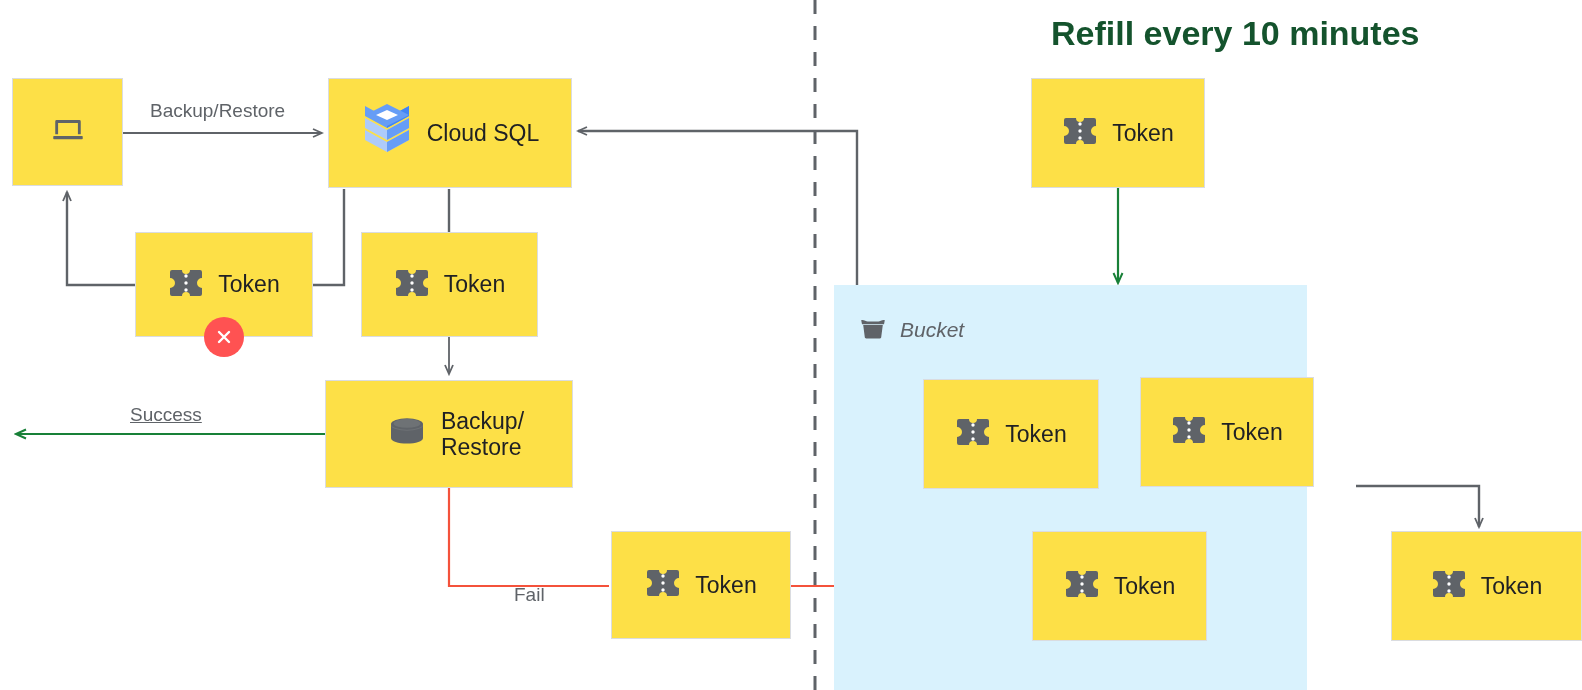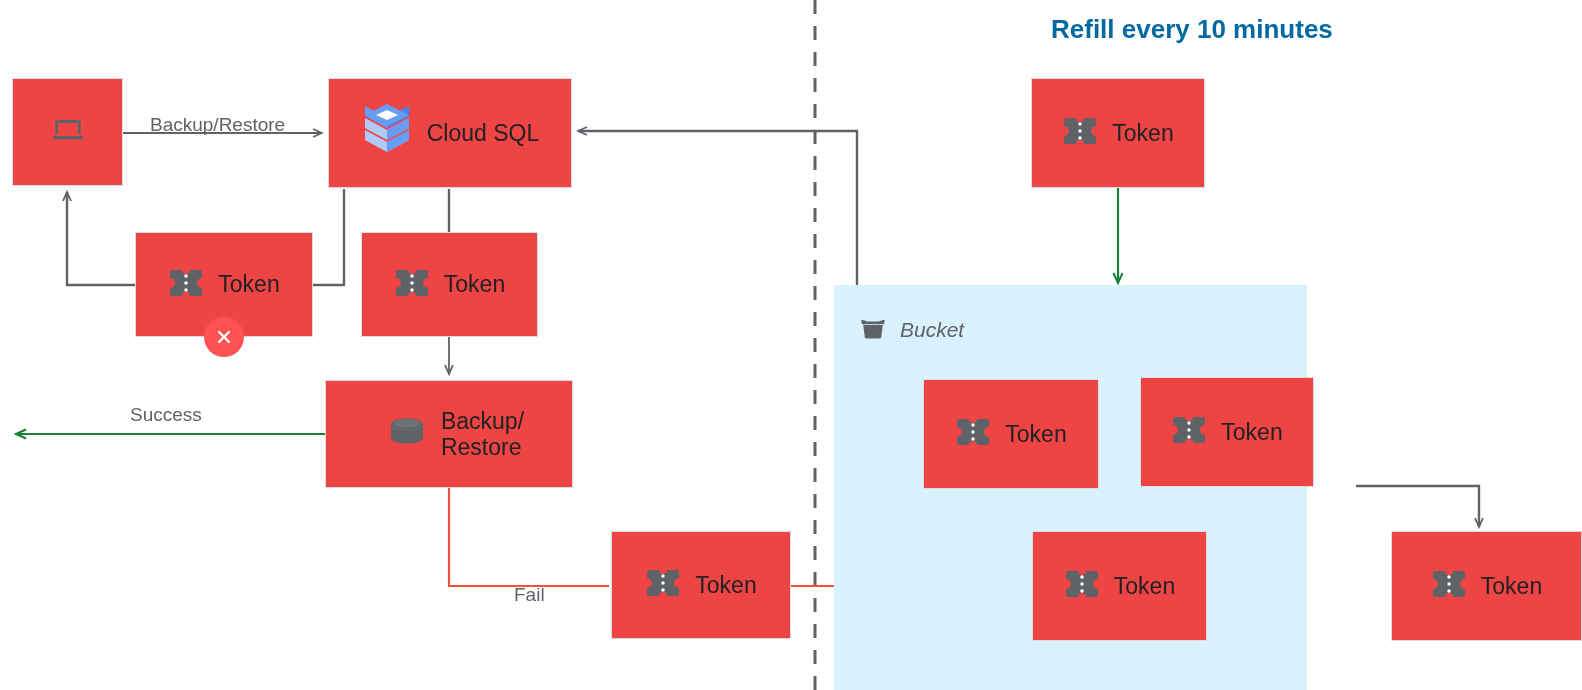--- a/index.html
+++ b/index.html
@@ -20,21 +20,21 @@
     width:1582px;
     height:690px;
     pointer-events:none;
   }
 
   
   .node{
     position:absolute;
     box-sizing:border-box;
     border:1px solid #dadce0;
-    background:#ef4444;
+    background:#fde047;
     display:flex;
     align-items:center;
     justify-content:center;
     gap:14px;
   }
   .node .label{
     font-size:23px;
     color:#202124;
     line-height:1.15;
     white-space:pre-line;
@@ -62,23 +62,23 @@
   
   .edge-label{
     position:absolute;
     font-size:19px;
     color:#5f6368;
     line-height:1.35;
     white-space:pre-line;
   }
   .title{
     position:absolute;
-    font-size:26px;
+    font-size:34px;
     font-weight:bold;
-    color:#0369a1;
+    color:#14532d;
     white-space:nowrap;
   }
 
   
   .error-badge{
     position:absolute;
     width:40px;height:40px;
     border-radius:50%;
     background:#ff5252;
     display:flex;
@@ -299,20 +299,20 @@
                  a2,2 0 0 1 -2,2 h-10 a4,4 0 0 0 -8,0 H4 a2,2 0 0 1 -2,-2 v-6
                  a5,5 0 0 0 0,-10 V4 a2,2 0 0 1 2,-2 Z" fill="#5f6368"></path>
         <circle cx="18" cy="8" r="1.7" fill="#ffffff"></circle>
         <circle cx="18" cy="15" r="1.7" fill="#ffffff"></circle>
         <circle cx="18" cy="22" r="1.7" fill="#ffffff"></circle>
       </svg>
     </span>
     <span class="label">Token</span>
   </div>
 
-  <div class="edge-label" style="left:150px; top:98px;margin-top:14px;">Backup/Restore</div>
-
-  <div class="edge-label" style="left:130px; top:402px;">Success</div>
+  <div class="edge-label" style="left:150px; top:98px;">Backup/Restore</div>
+
+  <div class="edge-label" style="left:130px; top:402px;text-decoration:underline;">Success</div>
 
   <div class="edge-label" style="left:514px; top:582px;">Fail</div>
 
 
 </div>
 
 </body></html>

